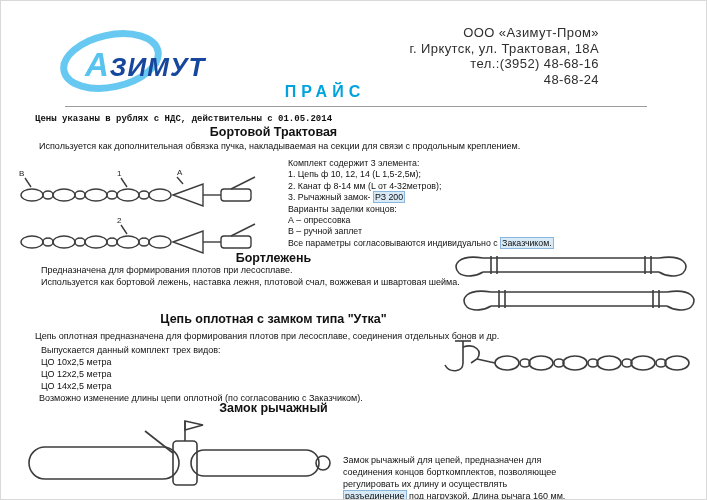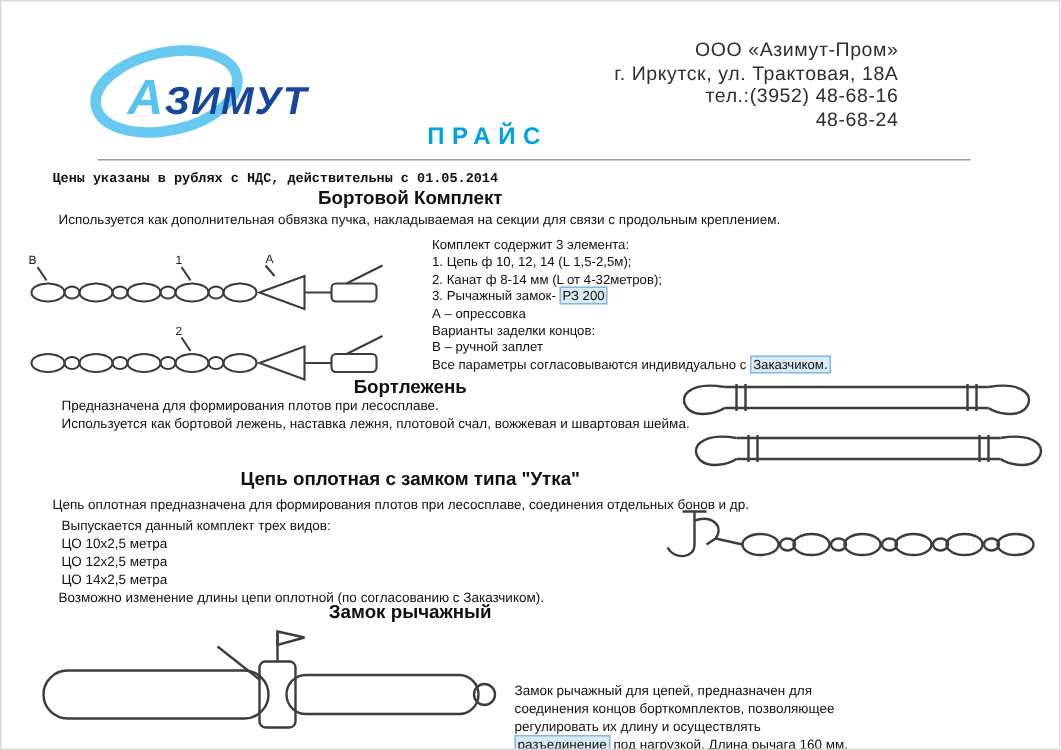--- a/index.html
+++ b/index.html
@@ -72,21 +72,21 @@
     <div>г. Иркутск, ул. Трактовая, 18А</div>
     <div>тел.:(3952) 48-68-16</div>
     <div>48-68-24</div>
   </div>
 
   <div class="price-title">ПРАЙС</div>
   <div class="rule"></div>
 
   <div class="notice">Цены указаны в рублях с НДС, действительны с 01.05.2014</div>
 
-  <div class="sec-title" id="t1">Бортовой Комплект</div>
+  <div class="sec-title" id="t1">Бортовой Трактовая</div>
   <div class="body-text s1-desc">Используется как дополнительная обвязка пучка, накладываемая на секции для связи с продольным креплением.</div>
 
   <div class="chains">
     <svg width="268" height="46" viewBox="0 0 268 46">
       <g fill="none" stroke="#3c3c3c" stroke-width="1.4">
         <ellipse cx="15" cy="28" rx="11" ry="6"></ellipse>
           <ellipse cx="31" cy="28" rx="5" ry="4"></ellipse>
         <ellipse cx="47" cy="28" rx="11" ry="6"></ellipse>
           <ellipse cx="63" cy="28" rx="5" ry="4"></ellipse>
         <ellipse cx="79" cy="28" rx="11" ry="6"></ellipse>
@@ -125,22 +125,22 @@
       </g>
       <text x="100" y="9" font-size="8" fill="#222">2</text>
     </svg>
   </div>
 
   <div class="spec">
     <div>Комплект содержит 3 элемента:</div>
     <div>1. Цепь ф 10, 12, 14 (L 1,5-2,5м);</div>
     <div>2. Канат ф 8-14 мм (L от 4-32метров);</div>
     <div><span>3. Рычажный замок- </span><span class="hl">РЗ 200</span></div>
+    <div>Варианты заделки концов:</div>
     <div>А – опрессовка</div>
-    <div>Варианты заделки концов:</div>
     <div>В – ручной заплет</div>
     <div><span>Все параметры согласовываются индивидуально с </span><span class="hl">Заказчиком.</span></div>
   </div>
 
   <div class="sec-title" id="t2">Бортлежень</div>
   <div class="body-text s2-l1">Предназначена для формирования плотов при лесосплаве.</div>
   <div class="body-text s2-l2">Используется как бортовой лежень, наставка лежня, плотовой счал, вожжевая и швартовая шейма.</div>
 
   <div class="slings">
     <svg width="248" height="34" viewBox="0 0 248 34">

